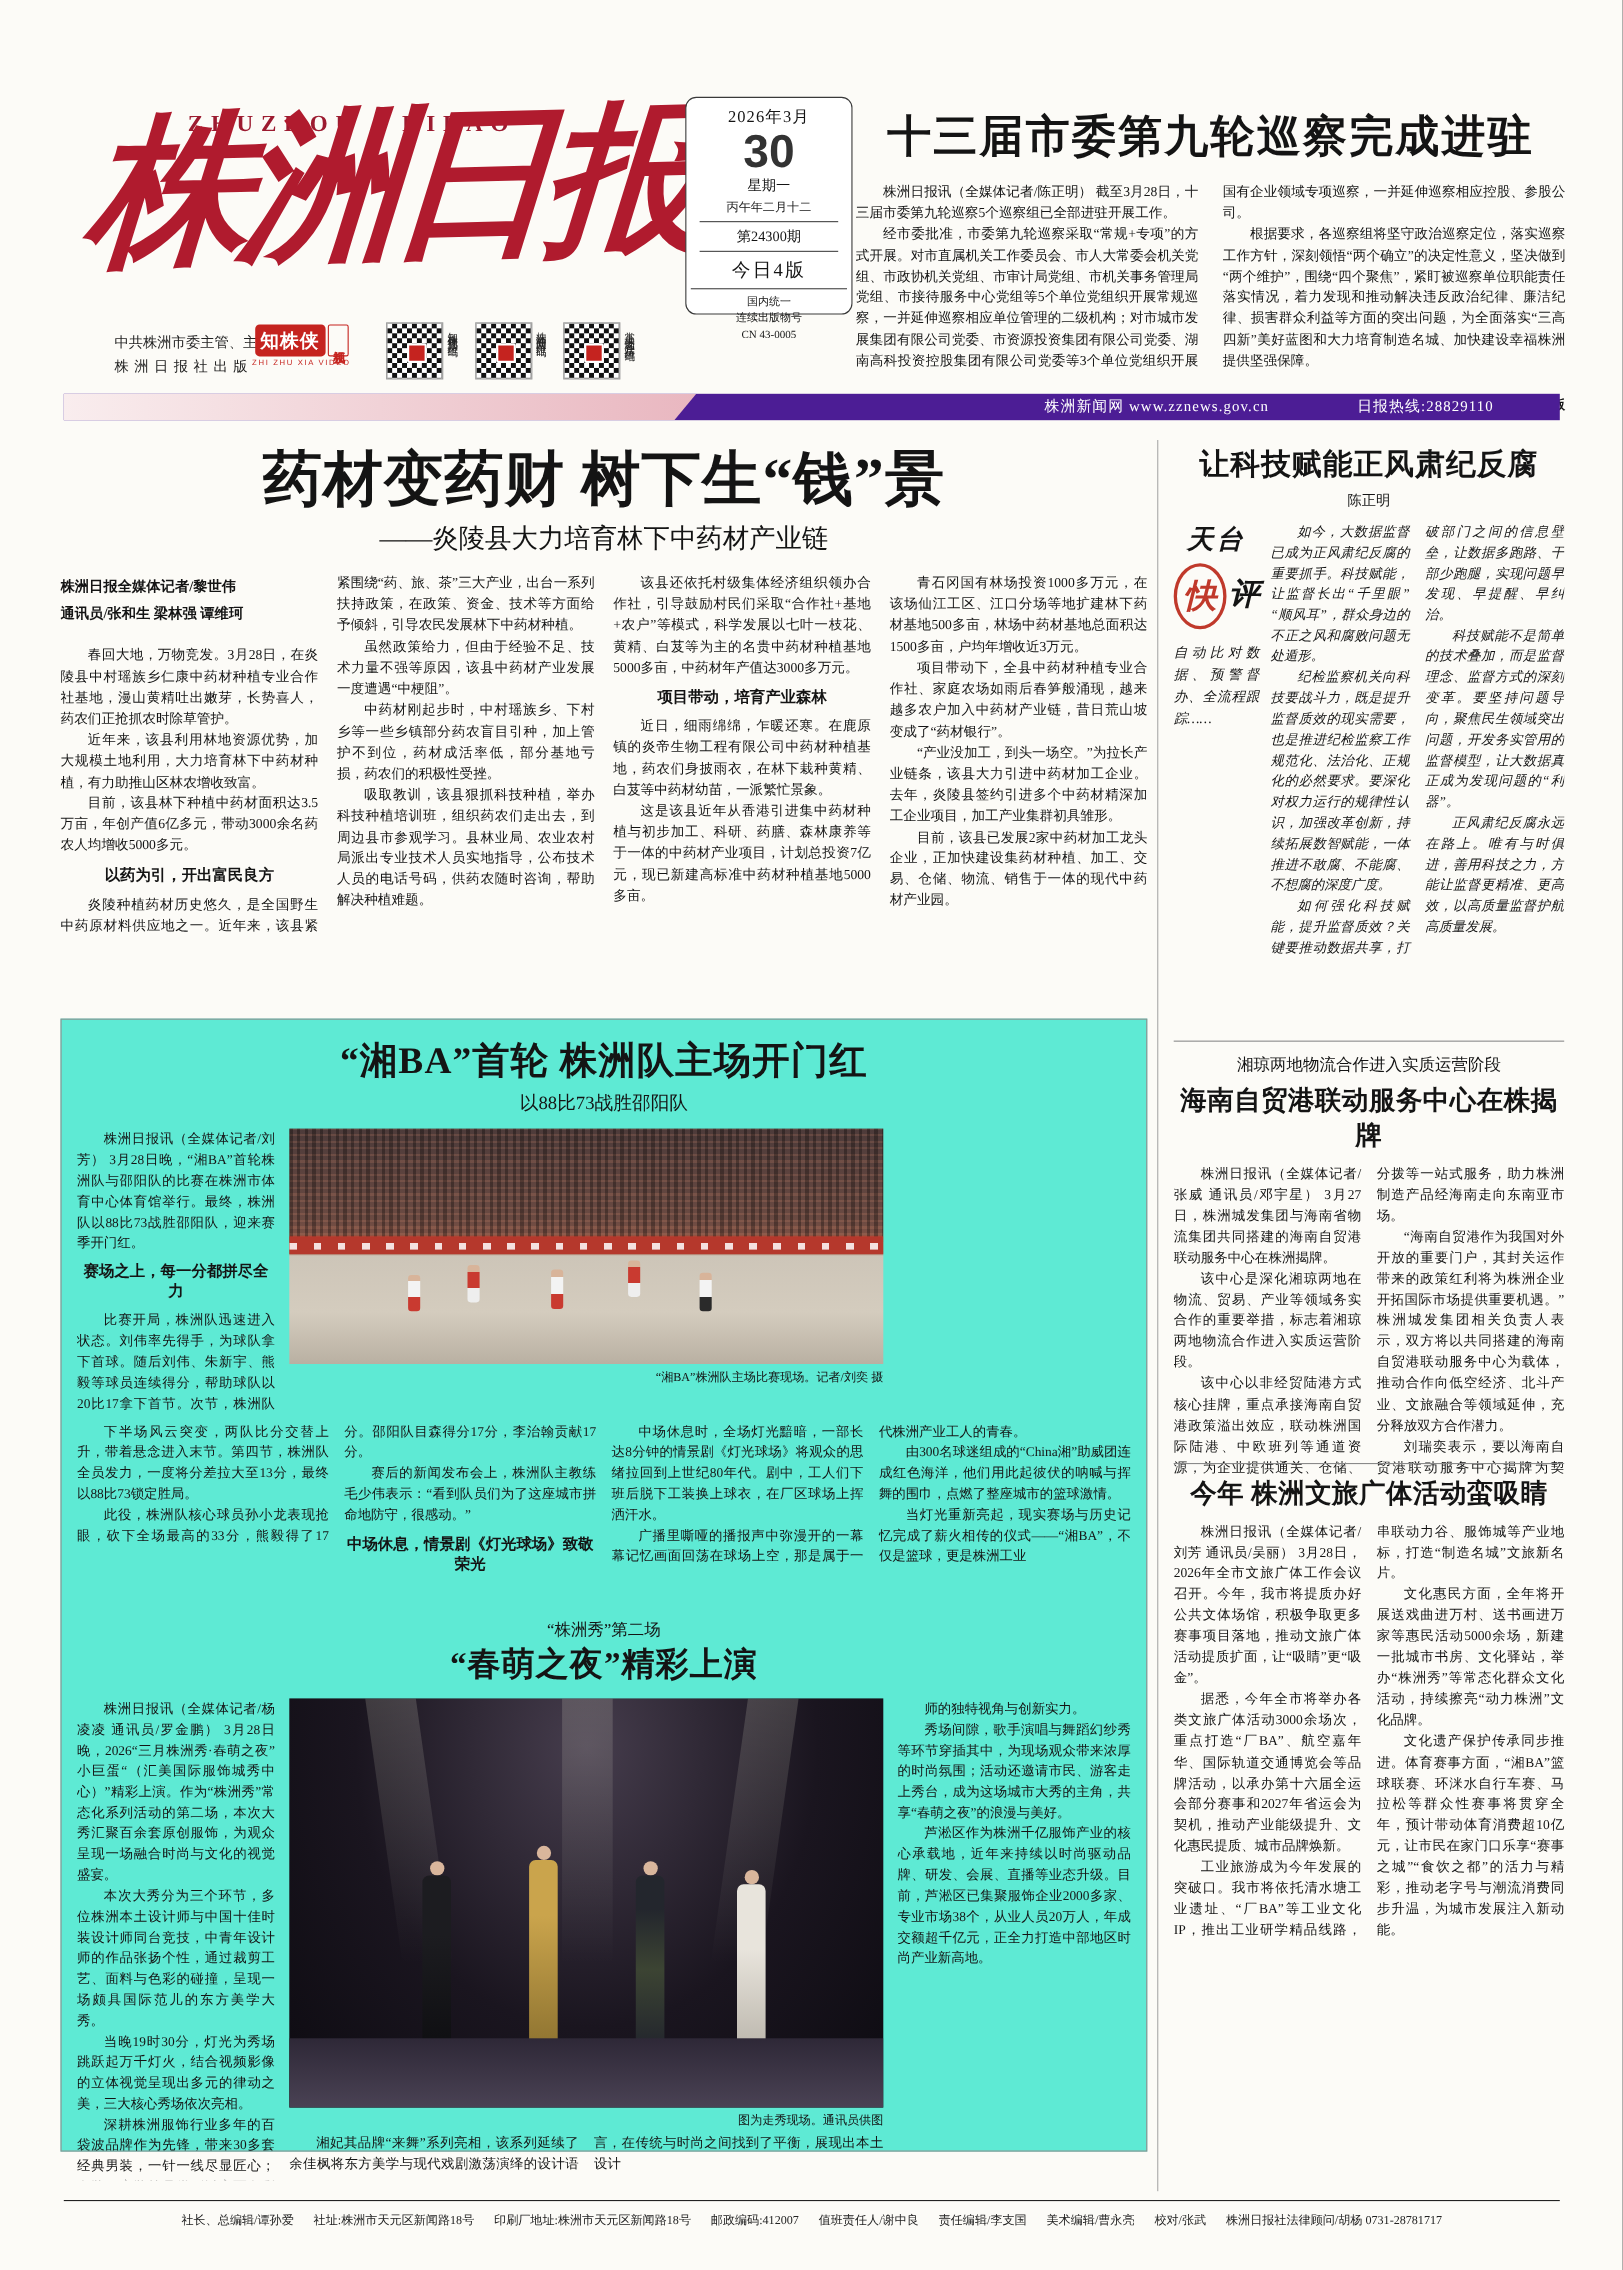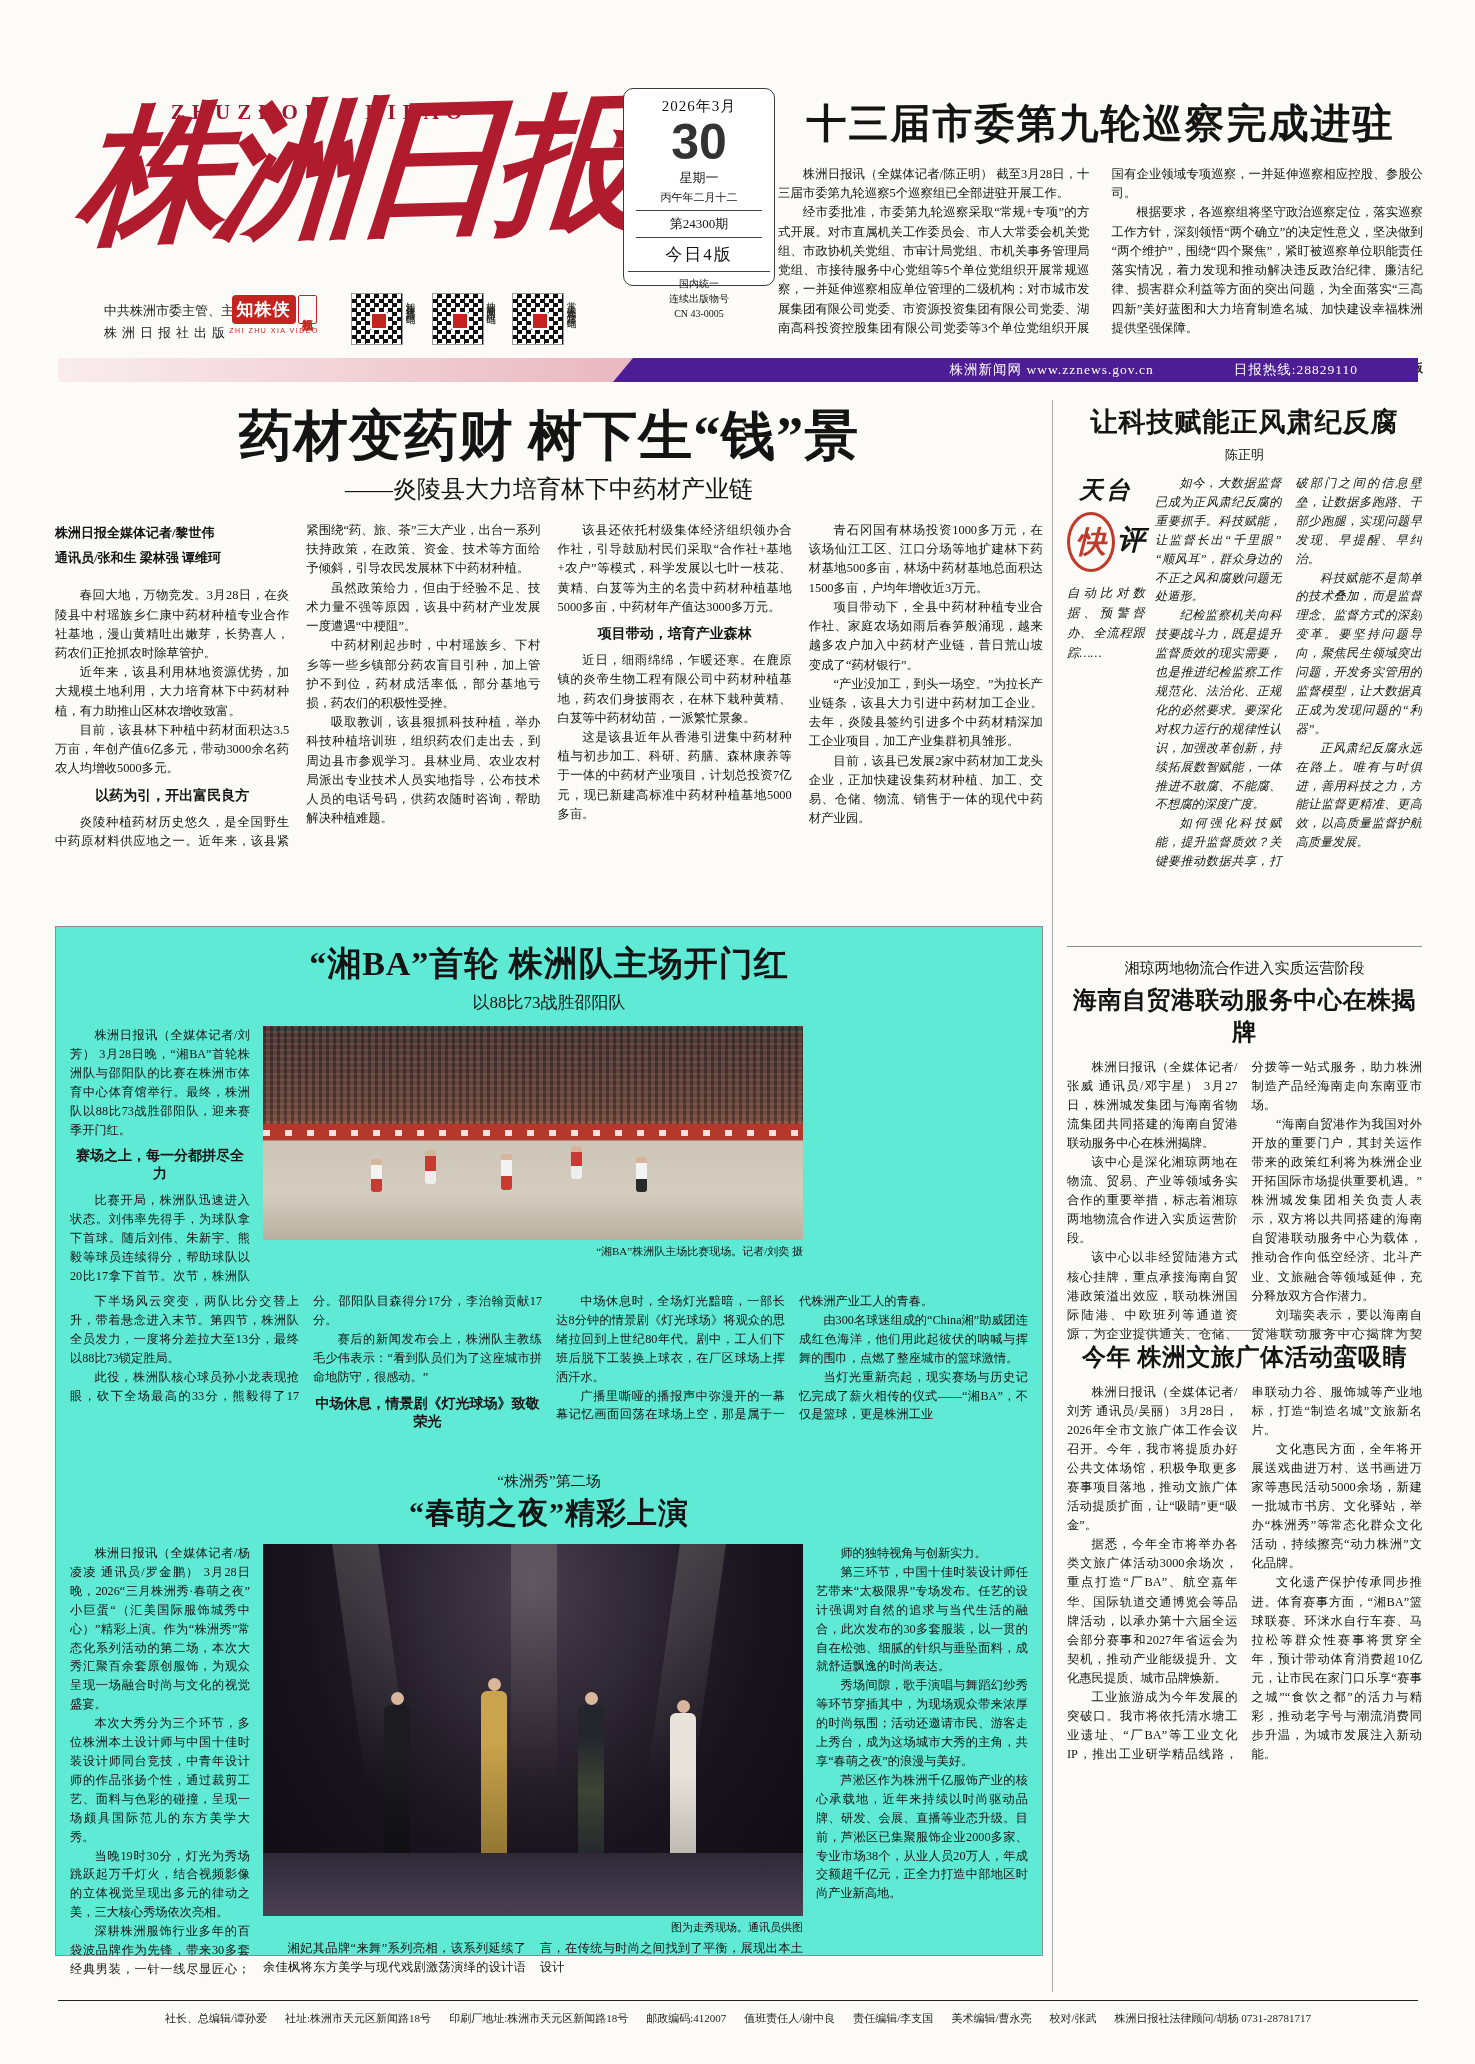--- a/index.html
+++ b/index.html
@@ -26,21 +26,21 @@
   .qr{width:50px;height:50px;position:relative;
       background:conic-gradient(#111 25%,#fff 0 50%,#111 0 75%,#fff 0) 0 0/9px 9px;
       outline:1px solid #999;}
   .qr::after{content:"";position:absolute;left:18px;top:18px;width:14px;height:14px;background:#c5231f;border:2px solid #fff;border-radius:2px;}
   .qr-label{writing-mode:vertical-rl;font-size:9.5px;line-height:1;margin-left:3px;color:#222;letter-spacing:2px;}
 
   
   .datebox{position:absolute;left:623px;top:88px;width:152px;height:198px;border:1.5px solid #3a3a3a;
            border-radius:10px;text-align:center;padding:8px 4px;box-sizing:border-box;background:#fff;}
   .db-month{font-size:15px;letter-spacing:1px;}
-  .db-day{font-size:50px;font-weight:700;color:#333;font-family:"Liberation Sans",sans-serif;line-height:1.05;}
+  .db-day{font-size:42px;font-weight:700;color:#333;font-family:"Liberation Sans",sans-serif;line-height:1.05;}
   .db-week{font-size:13px;}
   .db-lunar{font-size:11px;margin-top:3px;}
   .db-issue{font-size:13px;border-top:1px solid #444;border-bottom:1px solid #444;margin:5px 8px;padding:4px 0;}
   .db-pages{font-size:17px;letter-spacing:2px;}
   .db-issn{font-size:10px;margin-top:5px;border-top:1px solid #444;padding-top:4px;line-height:1.5;}
 
   
   .top-art{position:absolute;left:778px;top:96px;width:645px;}
   .top-art h1{margin:0 0 14px;font-size:40px;text-align:center;font-weight:900;letter-spacing:2px;}
   .top-body{column-count:2;column-gap:22px;height:192px;overflow:hidden;font-size:12.4px;}
@@ -341,21 +341,20 @@
           <div class="model m3"></div>
           <div class="model m4"></div>
         </div>
         <div class="caption">图为走秀现场。通讯员供图</div>
         <div class="f-bottom">
             <p>湘妃其品牌“来舞”系列亮相，该系列延续了余佳枫将东方美学与现代戏剧激荡演绎的设计语言，在传统与时尚之间找到了平衡，展现出本土设计</p>
           </div>
       </div>
       <div class="s-col">
           <p>师的独特视角与创新实力。</p>
-          <p>第三环节，中国十佳时装设计师任艺带来“太极限界”专场发布。任艺的设计强调对自然的追求与当代生活的融合，此次发布的30多套服装，以一贯的自在松弛、细腻的针织与垂坠面料，成就舒适飘逸的时尚表达。</p>
           <p>秀场间隙，歌手演唱与舞蹈幻纱秀等环节穿插其中，为现场观众带来浓厚的时尚氛围；活动还邀请市民、游客走上秀台，成为这场城市大秀的主角，共享“春萌之夜”的浪漫与美好。</p>
           <p>芦淞区作为株洲千亿服饰产业的核心承载地，近年来持续以时尚驱动品牌、研发、会展、直播等业态升级。目前，芦淞区已集聚服饰企业2000多家、专业市场38个，从业人员20万人，年成交额超千亿元，正全力打造中部地区时尚产业新高地。</p>
         </div>
     </div>
 
   </div>
 
   <div class="footer"><span>社长、总编辑/谭孙爱</span><span>社址:株洲市天元区新闻路18号</span><span>印刷厂地址:株洲市天元区新闻路18号</span><span>邮政编码:412007</span><span>值班责任人/谢中良</span><span>责任编辑/李支国</span><span>美术编辑/曹永亮</span><span>校对/张武</span><span>株洲日报社法律顾问/胡杨 0731-28781717</span></div>
 
 </div>

